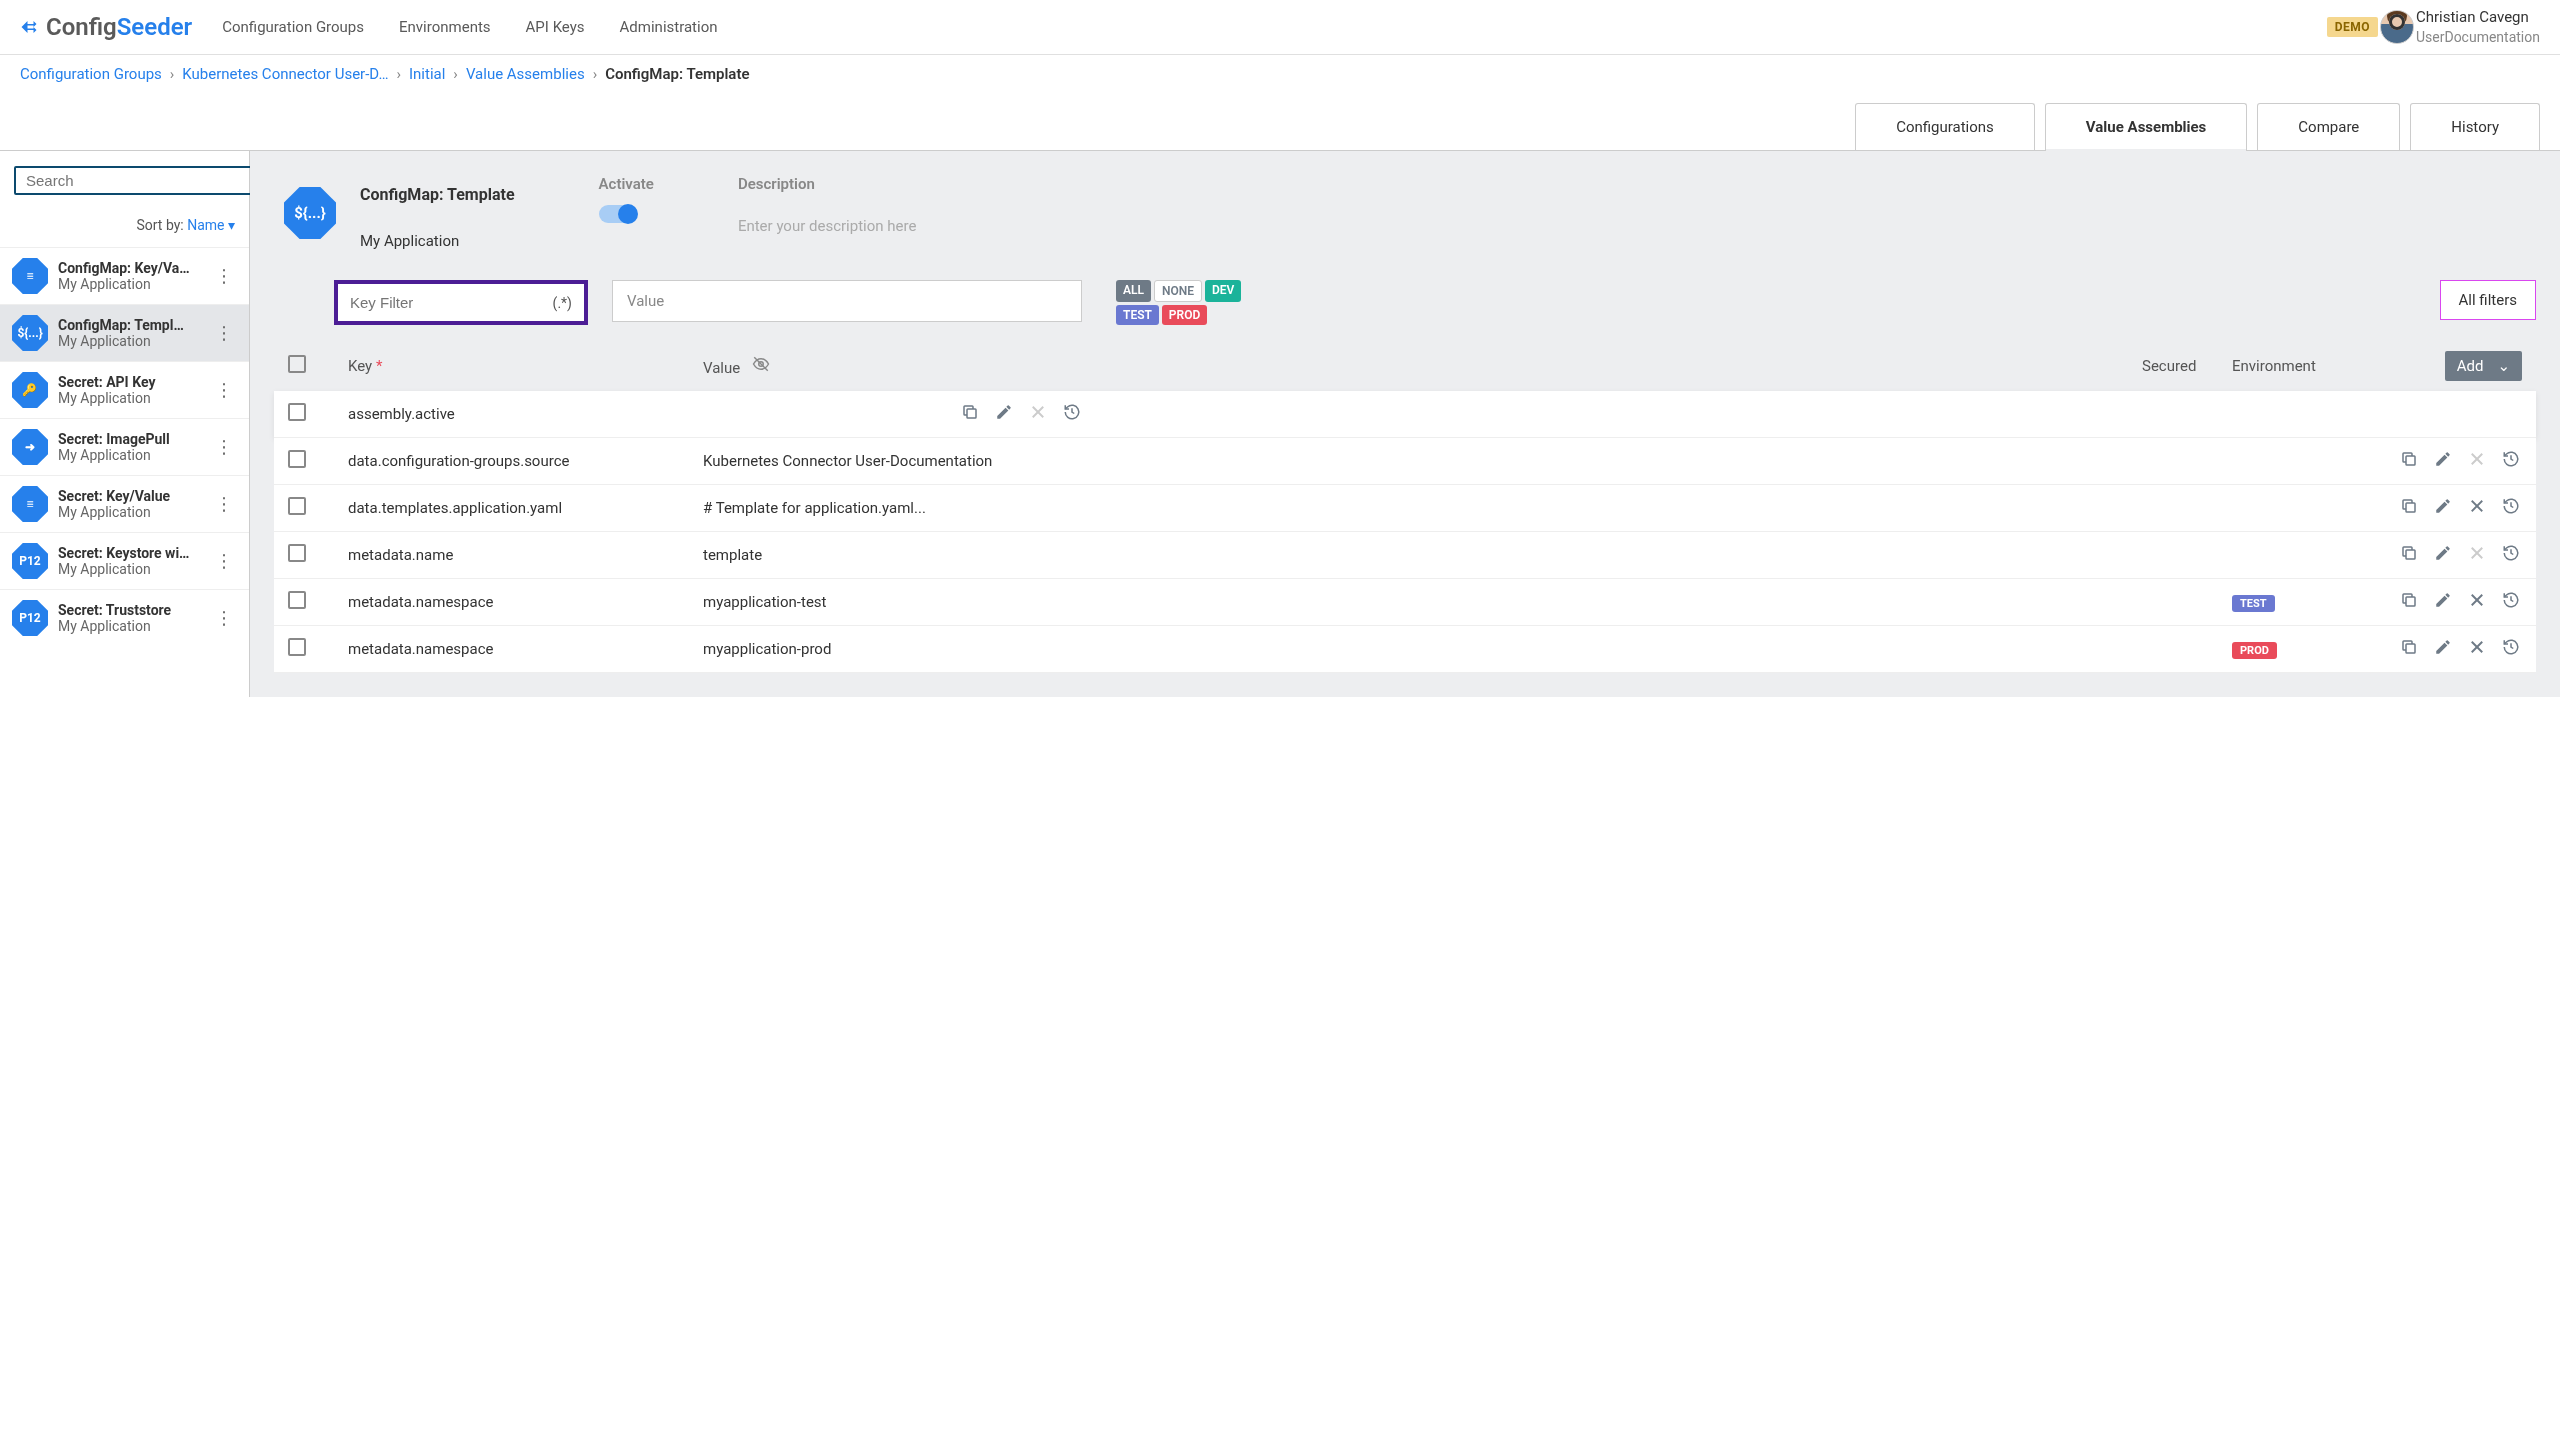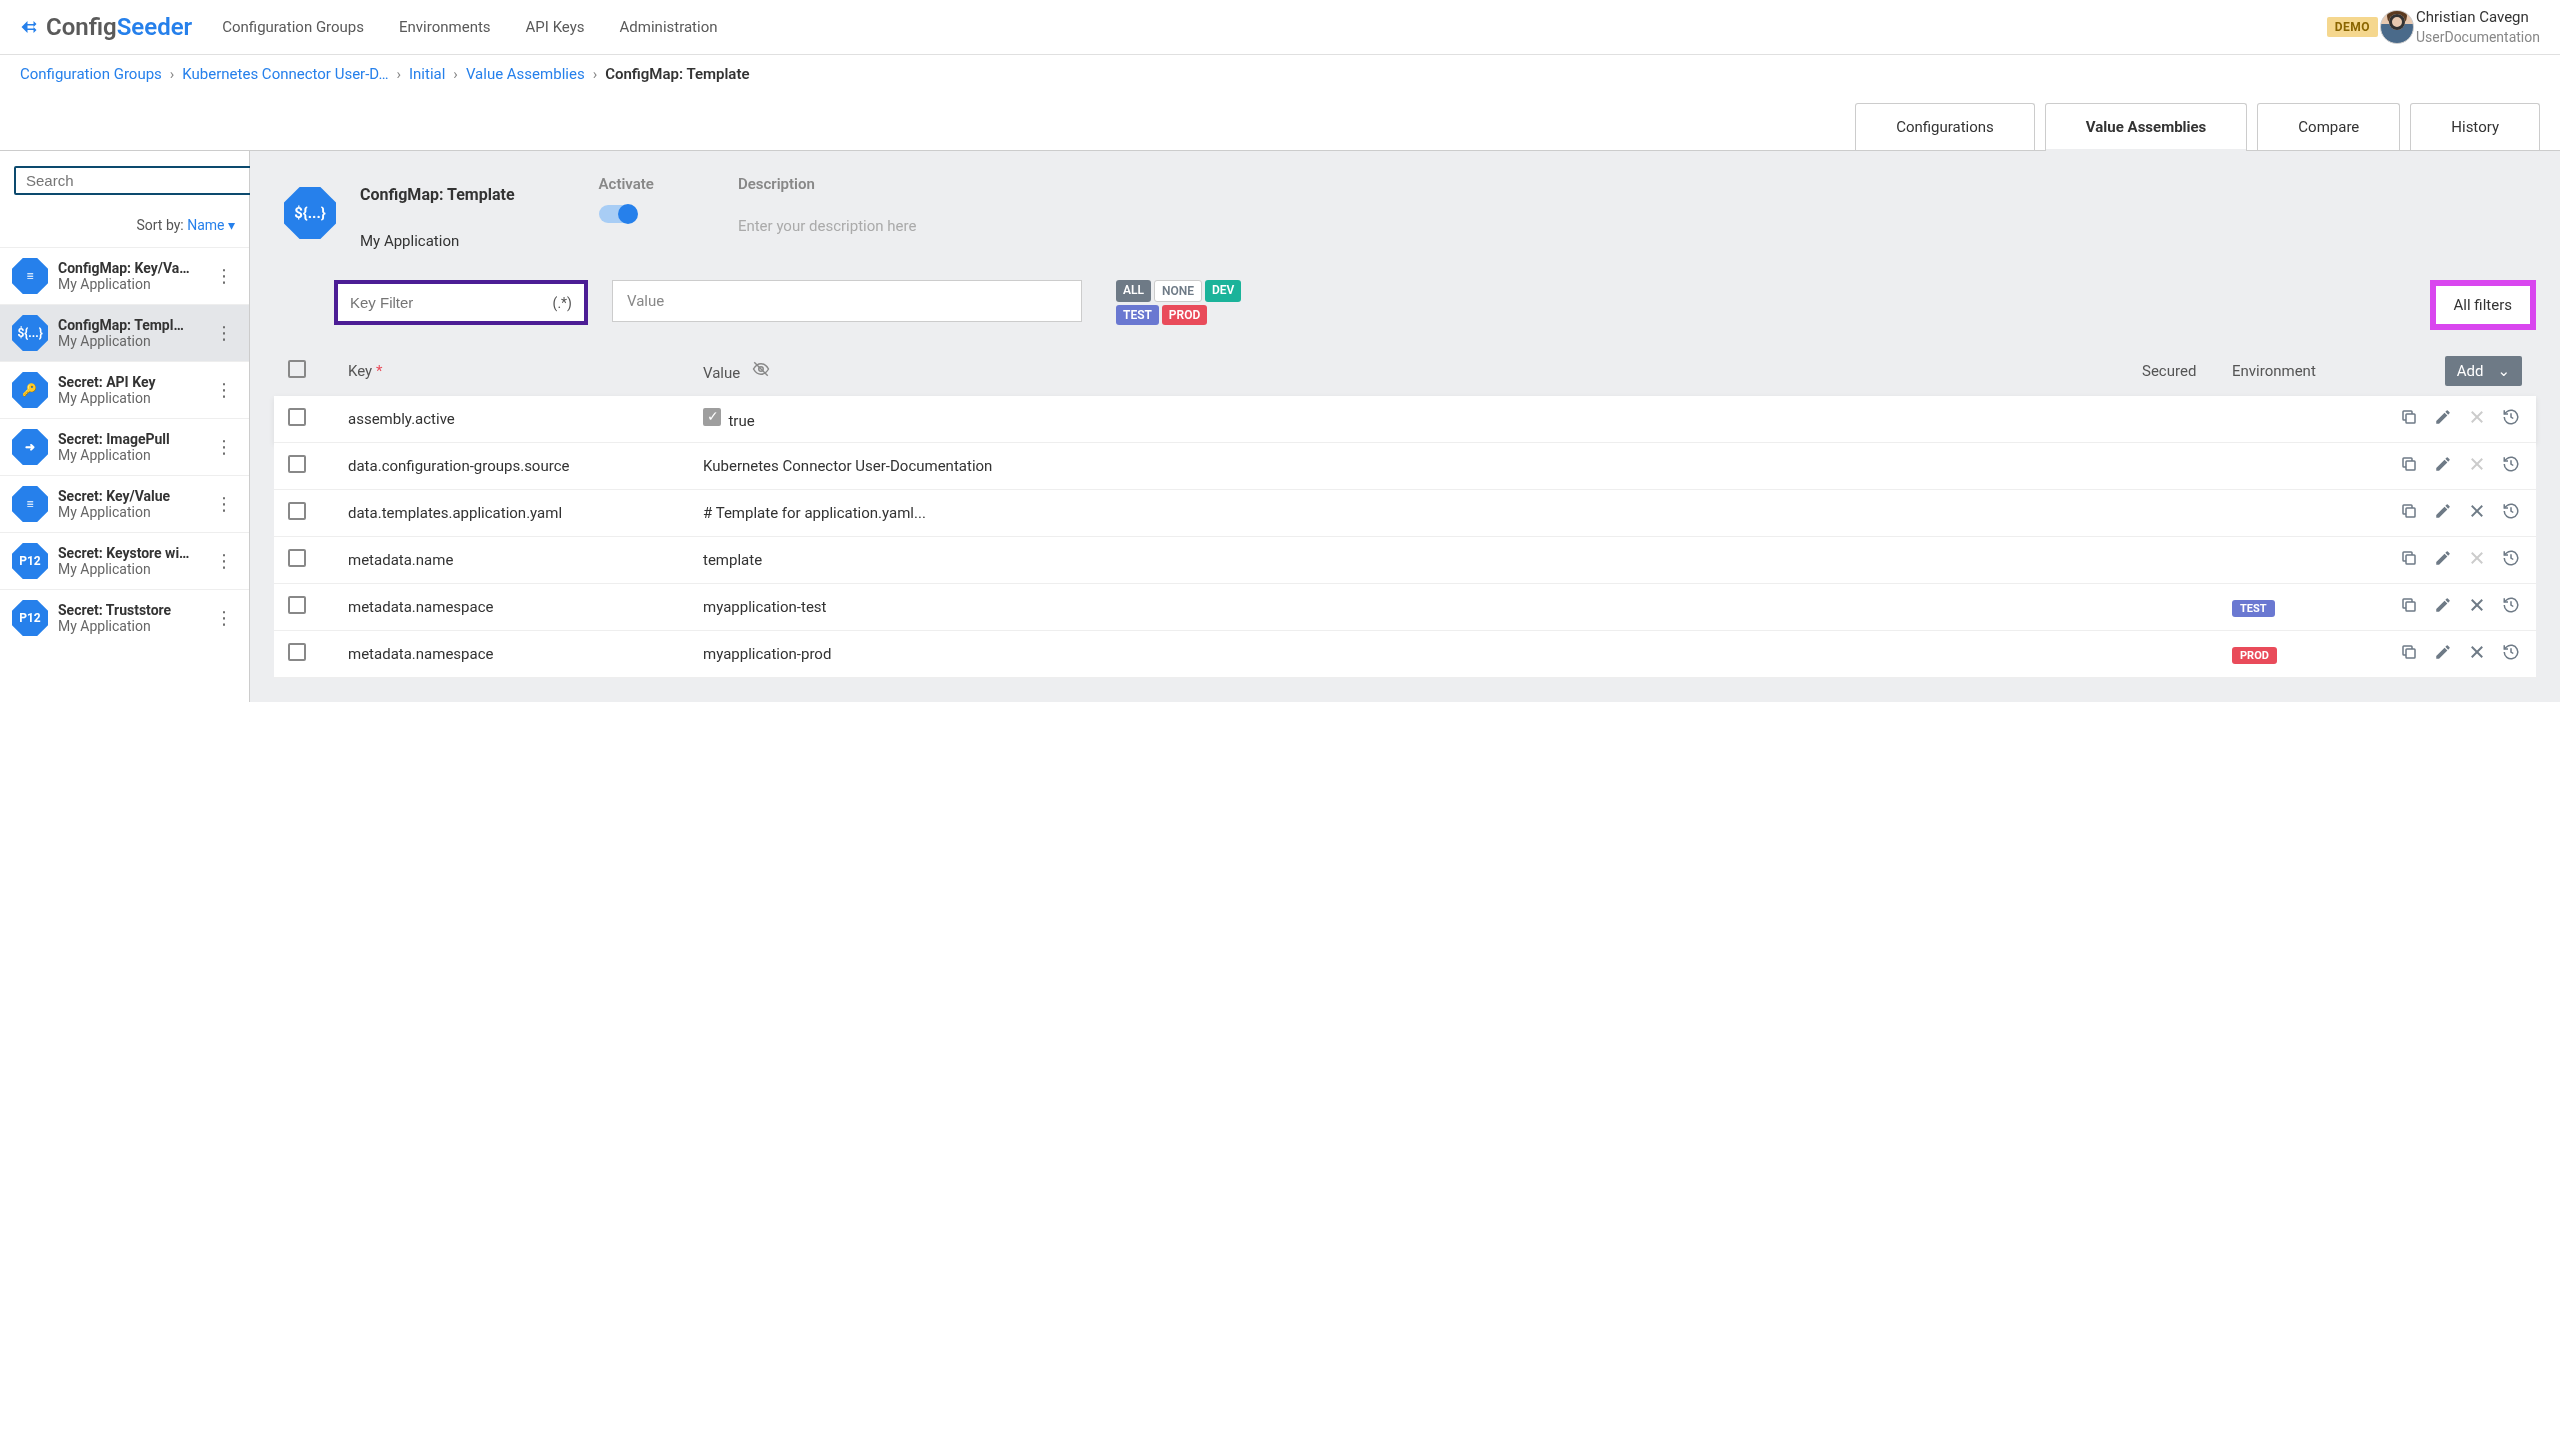--- a/index.html
+++ b/index.html
@@ -70,21 +70,21 @@
 .key-filter input { border: none; outline: none; flex: 1; font-size: 15px; }
 .regex { color: #555; font-size: 14px; }
 .value-filter { border: 1px solid #ccc; background: #fff; padding: 11px 14px; width: 470px; color: #888; font-size: 15px;}
 .env-filters { display: flex; flex-wrap: wrap; gap: 3px; width: 140px; margin-left: 10px;}
 .chip { font-size: 12px; font-weight: 600; padding: 3px 7px; border-radius: 3px; color: #fff; cursor:pointer;}
 .chip.all { background: #6e7a86; }
 .chip.none { background: #fff; color: #6e7a86; border: 1px solid #ccc; }
 .chip.dev { background: #1bb39a; }
 .chip.test { background: #6a78d1; }
 .chip.prod { background: #e94b5a; }
-.all-filters { margin-left: auto; border: 6px solid #d946ef; background: #fff; padding: 10px 18px; font-size: 15px; cursor:pointer;}
+.all-filters { margin-left: auto; border: 1px solid #d946ef; background: #fff; padding: 10px 18px; font-size: 15px; cursor:pointer;}
 
 
 .table { background: transparent; }
 .thead { display: flex; align-items: center; padding: 10px 14px; color: #555; font-size: 15px;}
 .col-check { width: 60px; }
 .col-key { width: 355px; }
 .col-value { flex: 1; }
 .col-secured { width: 90px; }
 .col-env { width: 130px; }
 .col-actions { width: 160px; display: flex; gap: 12px; justify-content: flex-end; align-items:center;}
@@ -285,21 +285,20 @@
           <div class="add-dd">
             <span>Add</span>
             <span>⌄</span>
           </div>
         </div>
       </div>
       <div id="table-body">
           <div class="trow">
     <div class="col-check"><span class="checkbox"></span></div>
     <div class="col-key">assembly.active</div>
-    <div class="col-value"><span class="checkbox checked"></span> &nbsp;true</div>
     <div class="col-secured"></div>
     <div class="col-env"></div>
     <div class="col-actions">
       <span class="action-icon"><svg viewBox="0 0 24 24" fill="none" stroke="currentColor" stroke-width="2">
                   <rect x="8" y="8" width="12" height="12" rx="1"></rect>
                   <path d="M16 8V5a1 1 0 0 0-1-1H5a1 1 0 0 0-1 1v10a1 1 0 0 0 1 1h3"></path>
                 </svg></span>
       <span class="action-icon"><svg viewBox="0 0 24 24" fill="currentColor">
                   <path d="M3 17.25V21h3.75L17.81 9.94l-3.75-3.75L3 17.25zM20.71 7.04a1 1 0 0 0 0-1.41l-2.34-2.34a1 1 0 0 0-1.41 0l-1.83 1.83 3.75 3.75 1.83-1.83z"></path>
                 </svg></span>

